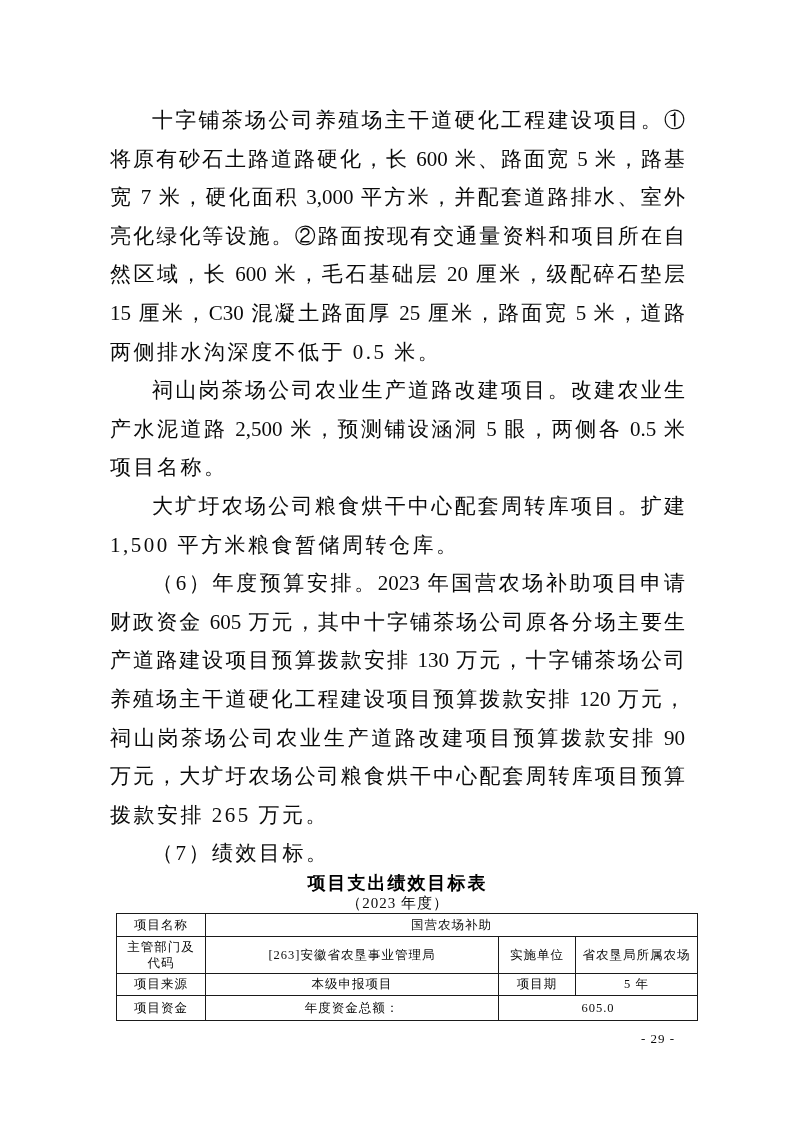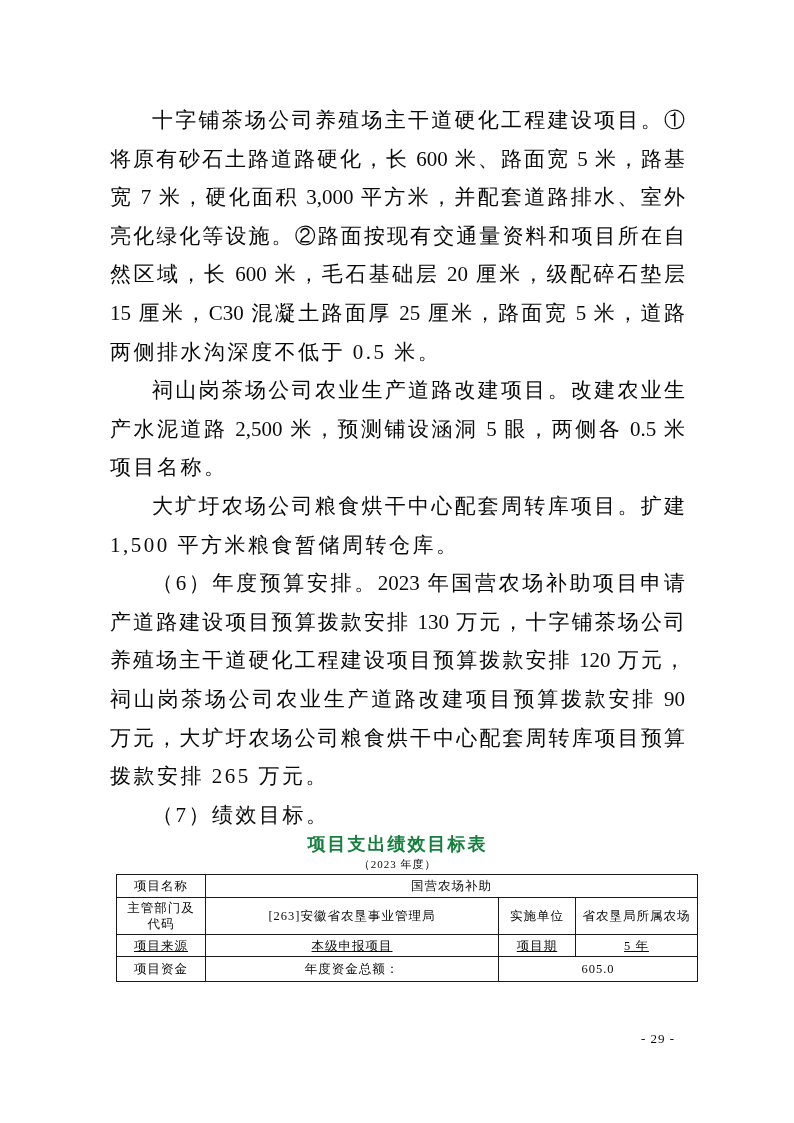--- a/index.html
+++ b/index.html
@@ -39,25 +39,25 @@
     letter-spacing: 2.5px;
   }
   .table-title {
     margin-top: 0px;
     text-align: center;
     font-family: "Liberation Sans", "DejaVu Sans", sans-serif;
     font-weight: bold;
     font-size: 18px;
     line-height: 21px;
     letter-spacing: 2px;
-    color: #15803d;
+    color: #000000;
   }
   .table-subtitle {
     text-align: center;
-    font-size: 11px;
+    font-size: 15px;
     line-height: 18px;
     letter-spacing: 1px;
     color: #0a0a0a;
   }
   table.perf {
     margin-left: 6px;
     margin-top: 1px;
     border-collapse: collapse;
     width: 581px;
     table-layout: fixed;
@@ -69,21 +69,21 @@
     letter-spacing: 1px;
     padding: 2px 6px;
     vertical-align: middle;
     color: #0a0a0a;
   }
   td.c { text-align: center; }
   td.l { text-align: left; padding-left: 13px; }
   td.r { text-align: right; padding-right: 6px; letter-spacing: 0; }
   tr.row1 td { height: 23px; }
   tr.row2 td { height: 35px; }
-  tr.row3 td { height: 22px; text-decoration: underline; }
+  tr.row3 td { height: 22px; }
   tr.row4 td { height: 25px; text-align: center; }
   .pagenum {
     position: absolute;
     left: 641px;
     top: 1031px;
     font-size: 13px;
     letter-spacing: 1px;
     color: #0a0a0a;
     text-align: right;
   }
@@ -110,20 +110,21 @@
       <div class="line last">项目名称。</div>
     </div>
 
     <div class="para">
       <div class="line first">大圹圩农场公司粮食烘干中心配套周转库项目。扩建</div>
       <div class="line last">1,500 平方米粮食暂储周转仓库。</div>
     </div>
 
     <div class="para">
       <div class="line first">（6）年度预算安排。2023 年国营农场补助项目申请</div>
+      <div class="line">财政资金 605 万元，其中十字铺茶场公司原各分场主要生</div>
       <div class="line">产道路建设项目预算拨款安排 130 万元，十字铺茶场公司</div>
       <div class="line">养殖场主干道硬化工程建设项目预算拨款安排 120 万元，</div>
       <div class="line">祠山岗茶场公司农业生产道路改建项目预算拨款安排 90</div>
       <div class="line">万元，大圹圩农场公司粮食烘干中心配套周转库项目预算</div>
       <div class="line last">拨款安排 265 万元。</div>
     </div>
 
     <div class="para">
       <div class="line first last">（7）绩效目标。</div>
     </div>

